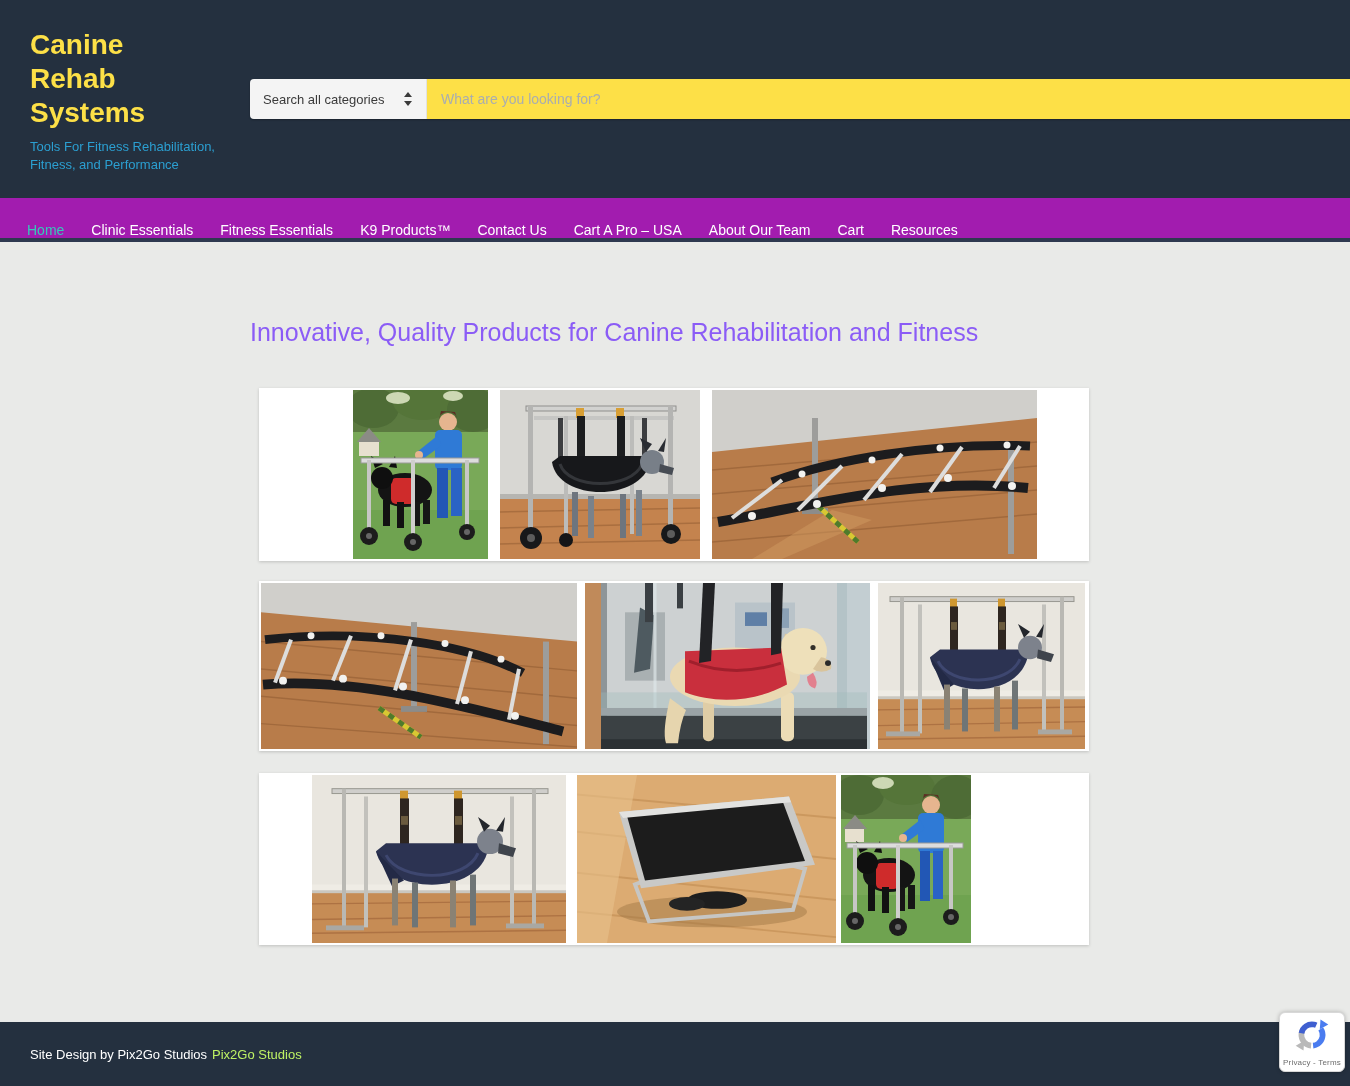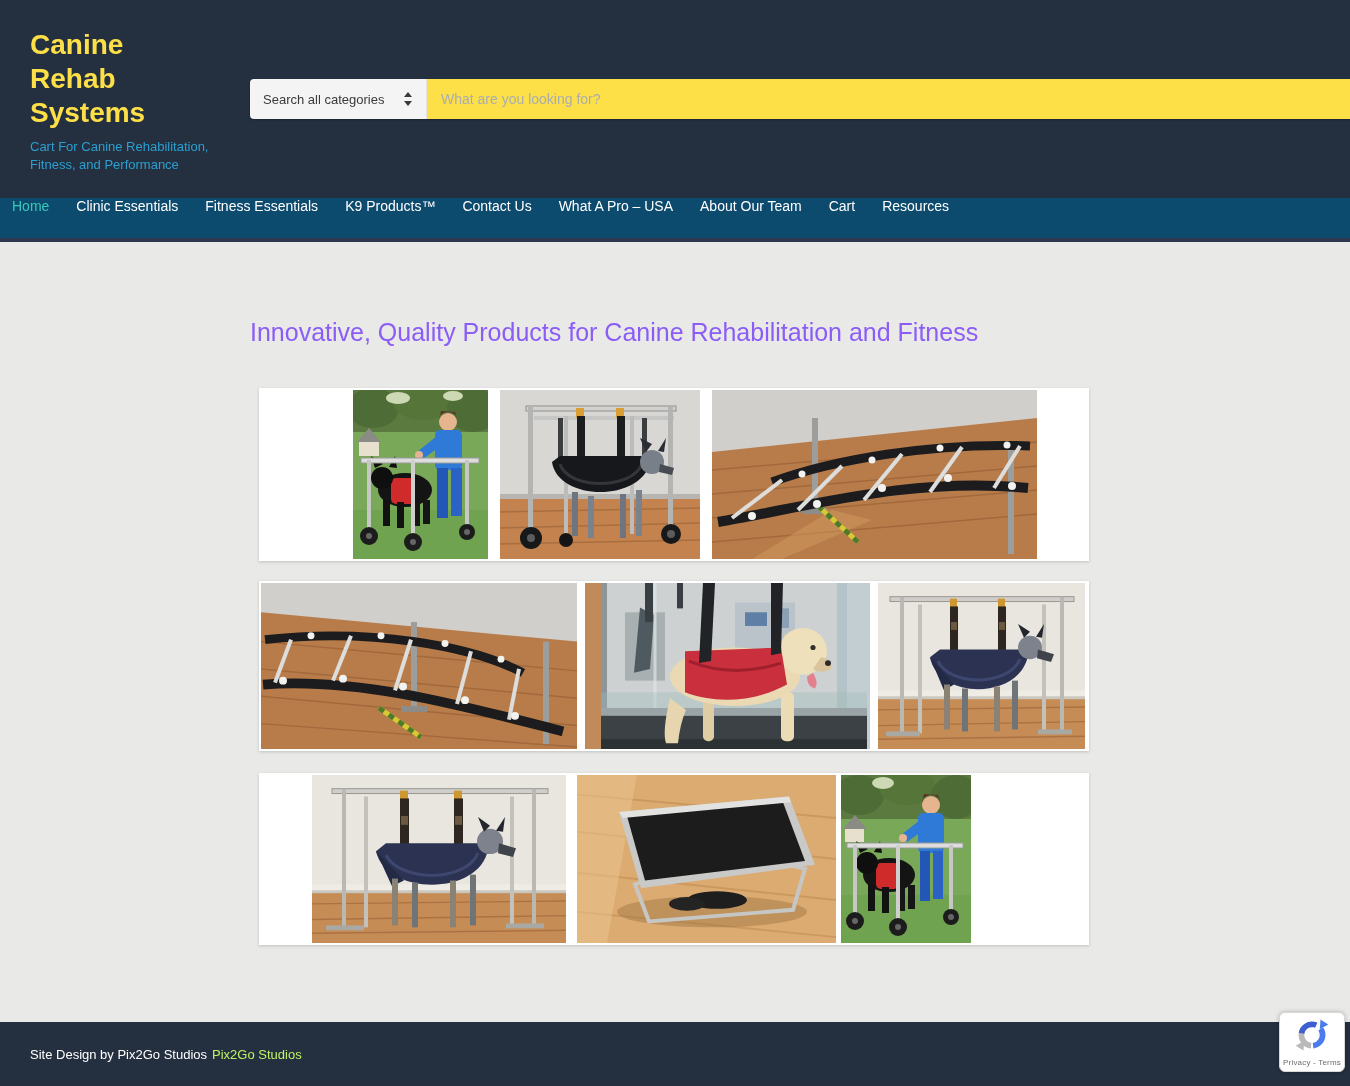--- a/index.html
+++ b/index.html
@@ -18,22 +18,22 @@
   .search-select{width:177px;height:40px;background:#f4f4f4;border:none;border-right:1px solid #e2e2e2;
                  border-radius:4px 0 0 4px;display:flex;align-items:center;justify-content:space-between;
                  padding:0 13px;font-size:13px;color:#3a3a3a;cursor:pointer;}
   .search-input{flex:1;height:40px;border:none;outline:none;background:#fde047;padding:0 14px;
                 font-size:14px;color:#444;font-family:"Liberation Sans",sans-serif;}
   .search-input::placeholder{color:#a9adb0;opacity:1;}
   .search-button{width:42px;height:40px;border:none;background:#35d8e0;border-radius:0 4px 4px 0;
                  display:flex;align-items:center;justify-content:center;cursor:pointer;}
 
   
-  .nav{position:absolute;top:198px;left:0;width:1350px;height:44px;background:#0c4a6e;
-       border-bottom:4px solid #2e3950;display:flex;align-items:flex-start;padding-left:12px;gap:27px;}
+  .nav{position:absolute;top:198px;left:0;width:1350px;height:44px;background:#a21caf;
+       border-bottom:4px solid #2e3950;display:flex;align-items:flex-end;padding-left:27px;gap:27px;}
   .nav a{font-size:14px;color:#ffffff;text-decoration:none;cursor:pointer;white-space:nowrap;}
   .nav a.active{color:#36c9b9;}
 
   
   .heading{position:absolute;left:250px;top:318px;font-size:25px;font-weight:400;color:#8b5cf6;}
 
   .gallery{position:absolute;left:259px;top:388px;width:830px;height:557px;}
   .g-row{position:absolute;left:0;width:830px;background:#ffffff;box-shadow:0 1px 3px rgba(0,0,0,.18);}
   .g-row1{top:0;height:173px;}
   .g-row2{top:193px;height:170px;}
@@ -54,21 +54,21 @@
   .recaptcha .rc-label{font-size:8px;color:#6d6d6d;letter-spacing:.2px;}
 </style>
 </head>
 <body>
 
 <div class="page">
 
   <div class="header">
     <div class="branding">
       <div class="site-title">Canine Rehab Systems</div>
-      <div class="site-tagline">Cart For Canine Rehabilitation, Fitness, and Performance</div>
+      <div class="site-tagline">Tools For Fitness Rehabilitation, Fitness, and Performance</div>
     </div>
 
     <div class="search-form">
       <div class="search-select">
         <span>Search all categories</span>
         <svg width="10" height="14" viewBox="0 0 10 14">
           <polygon points="1,5 9,5 5,0" fill="#3a3a3a"></polygon>
           <polygon points="1,9 9,9 5,14" fill="#3a3a3a"></polygon>
         </svg>
       </div>
@@ -81,21 +81,21 @@
       </button>
     </div>
   </div>
 
   <div class="nav">
     <a class="active">Home</a>
     <a>Clinic Essentials</a>
     <a>Fitness Essentials</a>
     <a>K9 Products™</a>
     <a>Contact Us</a>
-    <a>What A Pro – USA</a>
+    <a>Cart A Pro – USA</a>
     <a>About Our Team</a>
     <a>Cart</a>
     <a>Resources</a>
   </div>
 
   <h1 class="heading" style="margin:0;">Innovative, Quality Products for Canine Rehabilitation and Fitness</h1>
 
   <div class="gallery">
 
     <div class="g-row g-row1">

